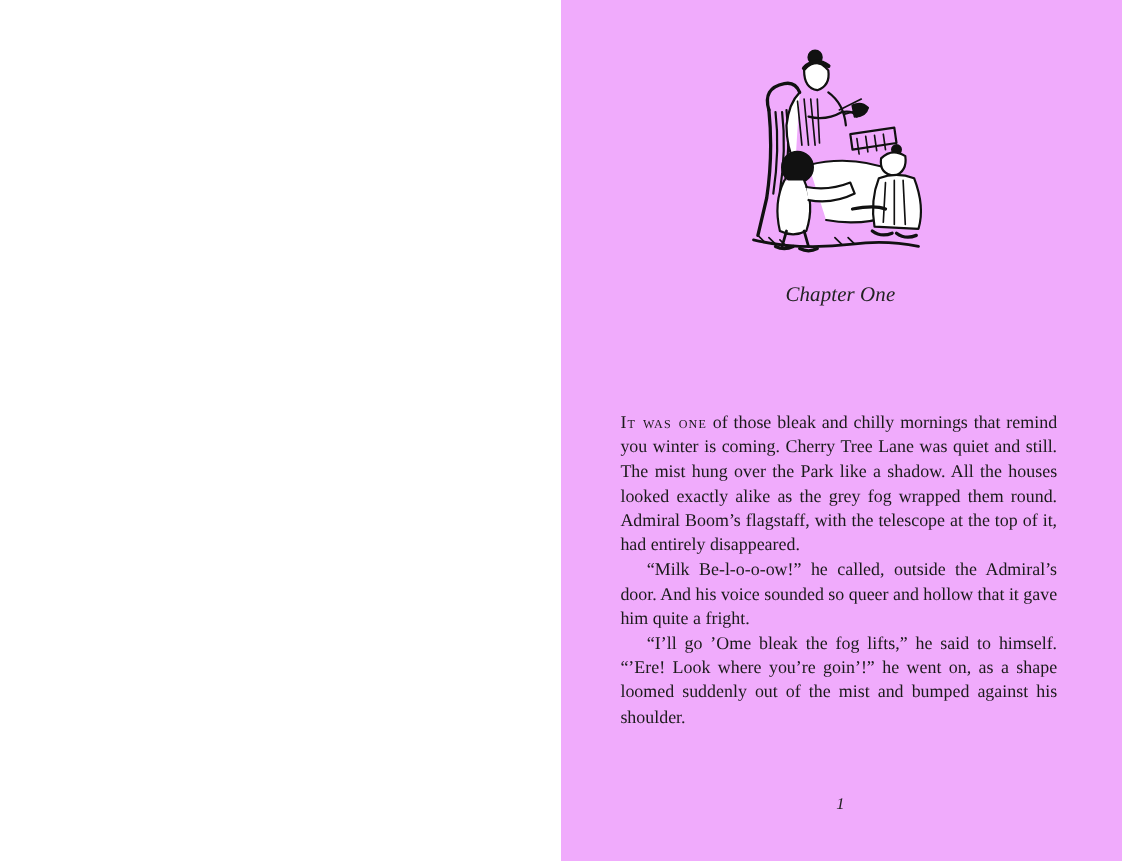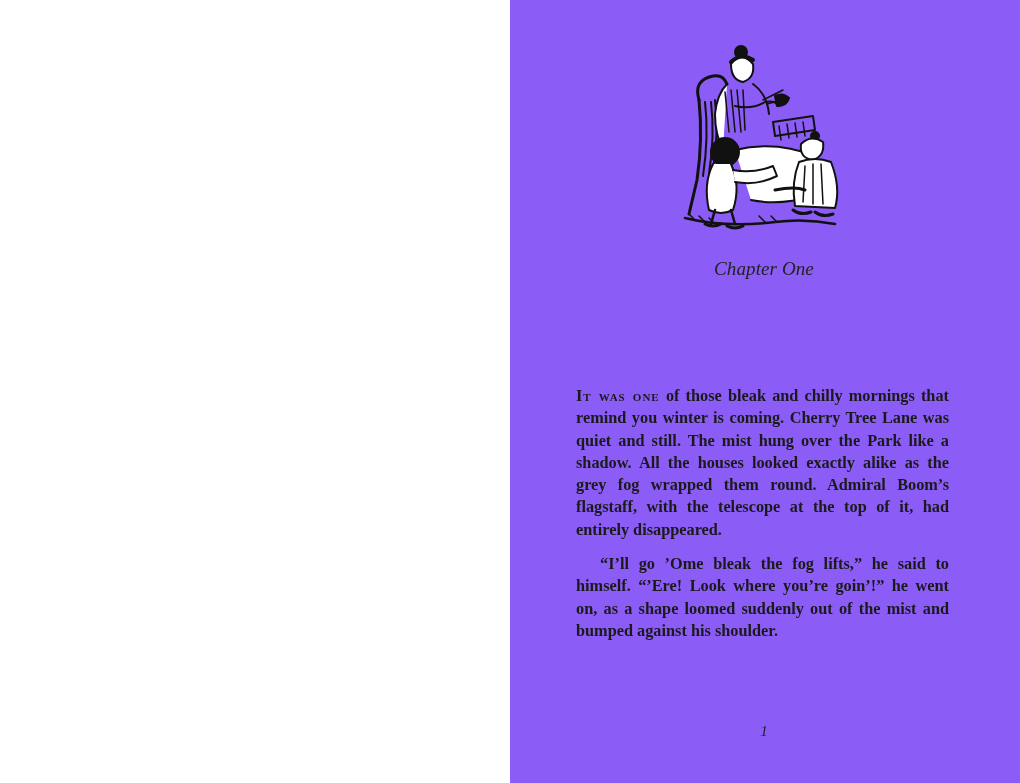--- a/index.html
+++ b/index.html
@@ -23,21 +23,21 @@
     }
     .page-left {
       width: 510px;
       height: 783px;
       background: #ffffff;
     }
     .page-right {
       width: 510px;
       height: 783px;
       position: relative;
-      background: #8b5cf6;
+      background: #f0abfc;
     }
     .illustration {
       position: absolute;
       left: 165px;
       top: 40px;
       width: 180px;
       height: 192px;
     }
     .chapter-number {
       position: absolute;
@@ -65,23 +65,22 @@
       position: absolute;
       left: 54px;
       top: 373px;
       width: 397px;
       font-size: 16.3px;
       line-height: 22.3px;
       text-align: justify;
       color: #1a1a1a;
     }
     .body-text p {
-      margin: 12px;
+      margin: 0;
       text-indent: 24px;
-      font-weight: bold;
     }
     .body-text p.first {
       text-indent: 0;
     }
     .body-text p.last {
       text-align-last: justify;
     }
     .smallcaps {
       font-variant: small-caps;
       letter-spacing: 1px;
@@ -145,18 +144,19 @@
 
         <path d="M10 178 q40 10 90 4 q30 -4 60 2" stroke-width="2.5"></path>
         <path d="M14 174 l6 6 M24 176 l6 6 M34 178 l6 6 M84 176 l6 6 M96 176 l6 6" stroke-width="1.5"></path>
       </g>
     </svg>
 
     <div class="chapter-number">Chapter One</div>
 
     <div class="body-text">
       <p class="first"><span class="smallcaps">It was one</span><span> of those bleak and chilly mornings that remind you winter is coming. Cherry Tree Lane was quiet and still. The mist hung over the Park like a shadow. All the houses looked exactly alike as the grey fog wrapped them round. Admiral Boom’s flagstaff, with the telescope at the top of it, had entirely disappeared.</span></p>
+      <p>“Milk Be-l-o-o-ow!” he called, outside the Admiral’s door. And his voice sounded so queer and hollow that it gave him quite a fright.</p>
       <p>“I’ll go ’Ome bleak the fog lifts,” he said to himself. “’Ere! Look where you’re goin’!” he went on, as a shape loomed suddenly out of the mist and bumped against his shoulder.</p>
     </div>
 
     <div class="folio">1</div>
   </div>
 </div>
 
 </body></html>

